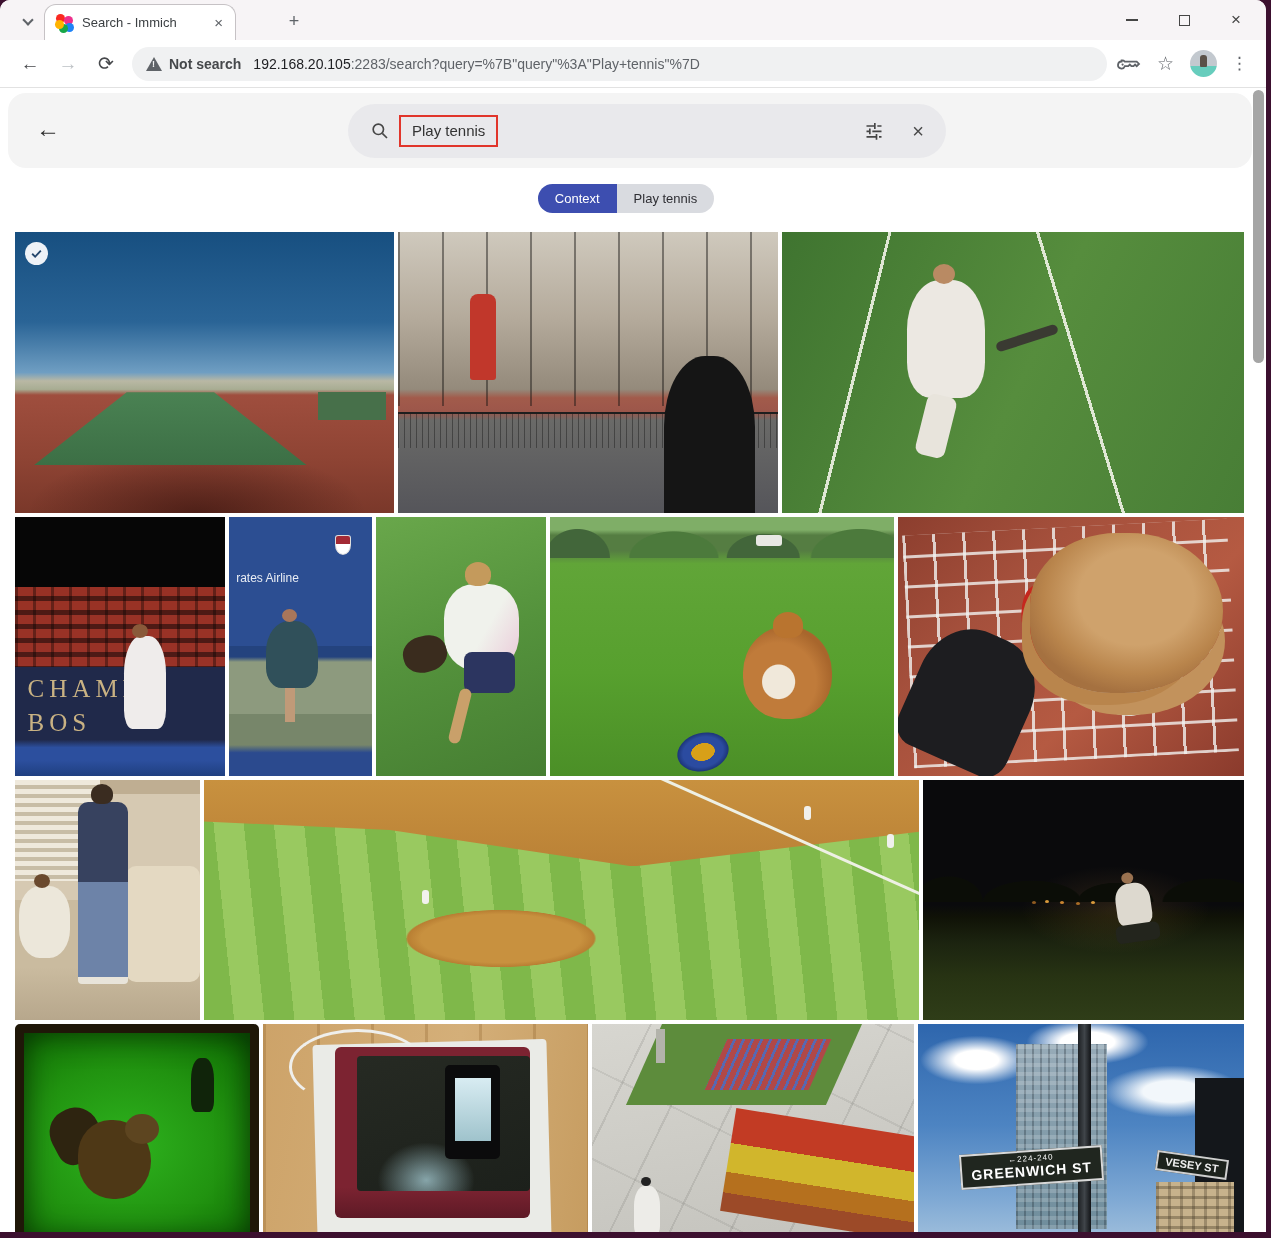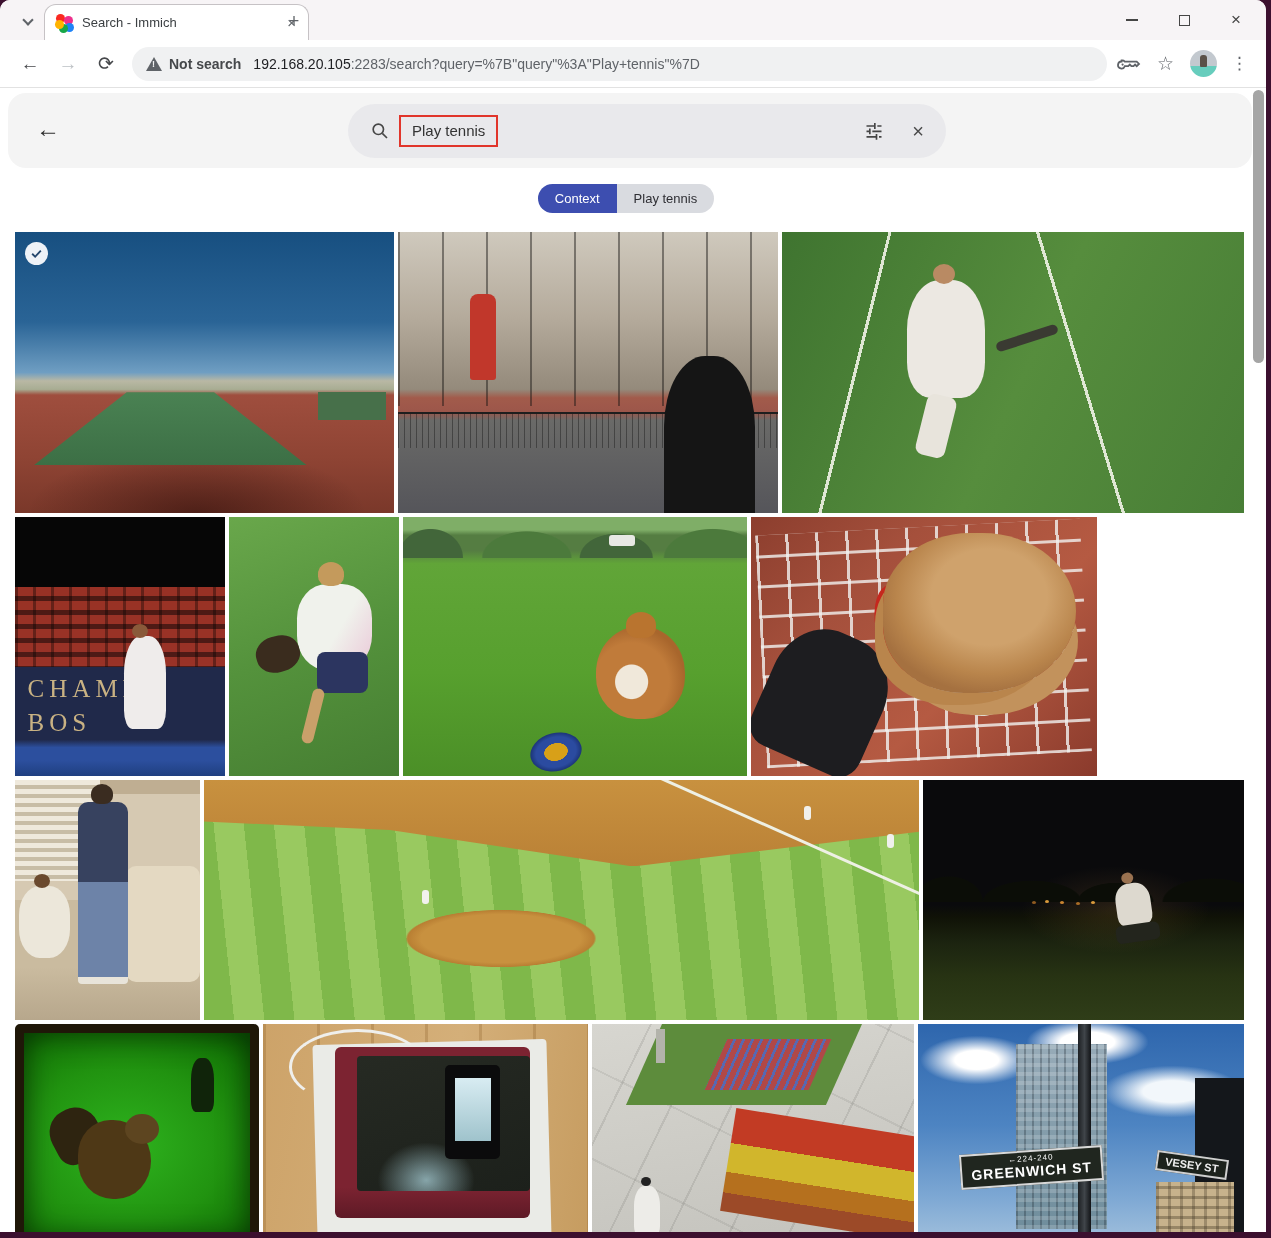--- a/index.html
+++ b/index.html
@@ -8,21 +8,21 @@
   i { display:block; position:absolute; }
 
   
   .window { position:absolute; left:0; top:0; width:1266px; height:1232px;
             background:#fff; border-radius:10px 10px 0 0; overflow:hidden; }
 
   
   .tabstrip { height:40px; background:#f7f4f6; position:relative; }
   .tab-search-btn { position:absolute; left:14px; top:8px; width:30px; height:26px; border-radius:8px; cursor:pointer; }
   .chev { position:absolute; left:10px; top:8px; width:8px; height:8px; border-right:2px solid #5f6368; border-bottom:2px solid #5f6368; transform:rotate(45deg); }
-  .tab { position:absolute; left:44px; top:4px; width:265px; height:36px; background:#fff;
+  .tab { position:absolute; left:44px; top:4px; width:192px; height:36px; background:#fff;
          border:1px solid #c6c2c5; border-bottom:none; border-radius:12px 12px 0 0;
          display:flex; align-items:center; padding:17px 10px; }
   .immich-logo { width:18px; height:18px; position:relative; margin-right:9px; flex:0 0 auto; }
   .immich-logo b { position:absolute; width:9px; height:9px; border-radius:50%; }
   .immich-logo .p1{ left:1px; top:0; background:#fa2921;}
   .immich-logo .p2{ left:9px; top:2px; background:#ed2f8c;}
   .immich-logo .p3{ left:10px; top:9px; background:#1e83f7;}
   .immich-logo .p4{ left:4px; top:10px; background:#18a849;}
   .immich-logo .p5{ left:0; top:6px; background:#ffb400;}
   .tab-title { font-size:13px; color:#3c4043; white-space:nowrap; overflow:hidden; flex:1; }
@@ -359,20 +359,25 @@
 
       <div class="grow">
         <div class="tile t-stadium" title="Tennis player in white in front of dark stadium stands with red seats">
           <i class="seats"></i>
           <div class="banner">
             <span>CHAMPI</span>
             <span>BOS</span>
           </div>
           <i class="player"></i>
         </div>
+        <div class="tile t-usta" title="Tennis player bending low in front of blue sponsor wall">
+          <span class="walltext">rates Airline</span>
+          <i class="shield"></i>
+          <i class="player"></i>
+        </div>
         <div class="tile t-boy" title="Boy crouching on grass wearing a baseball glove">
           <i class="shirt"></i>
           <i class="shorts"></i>
           <i class="glove"></i>
           <i class="legs"></i>
         </div>
         <div class="tile t-dog" title="Sheltie dog running through a green field toward a frisbee">
           <i class="trees"></i>
           <i class="car"></i>
           <i class="dog"></i>

